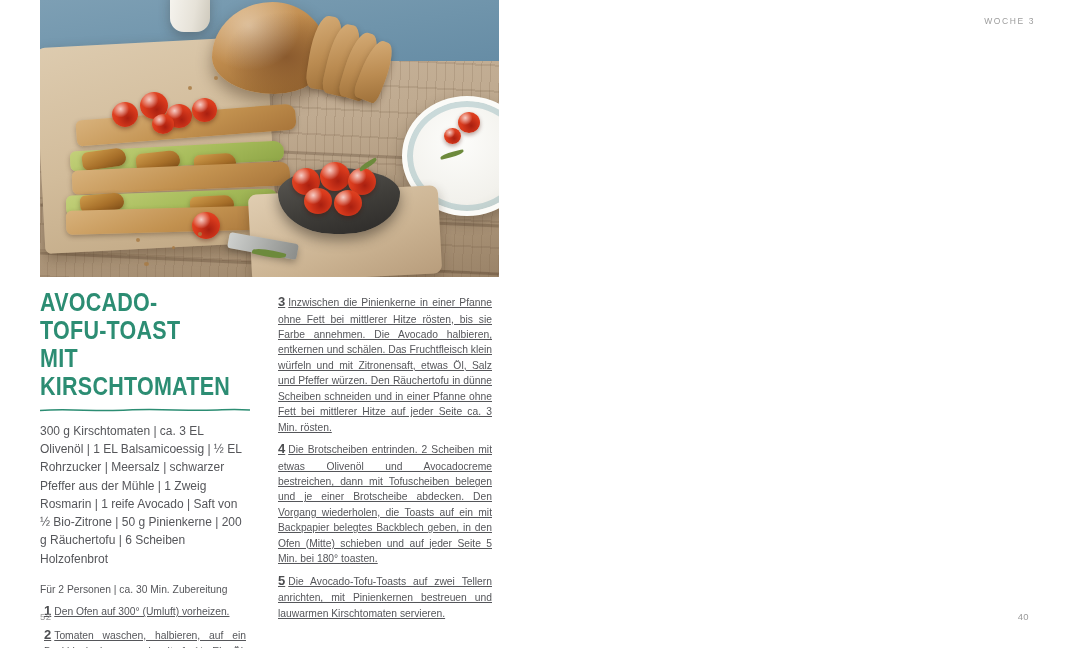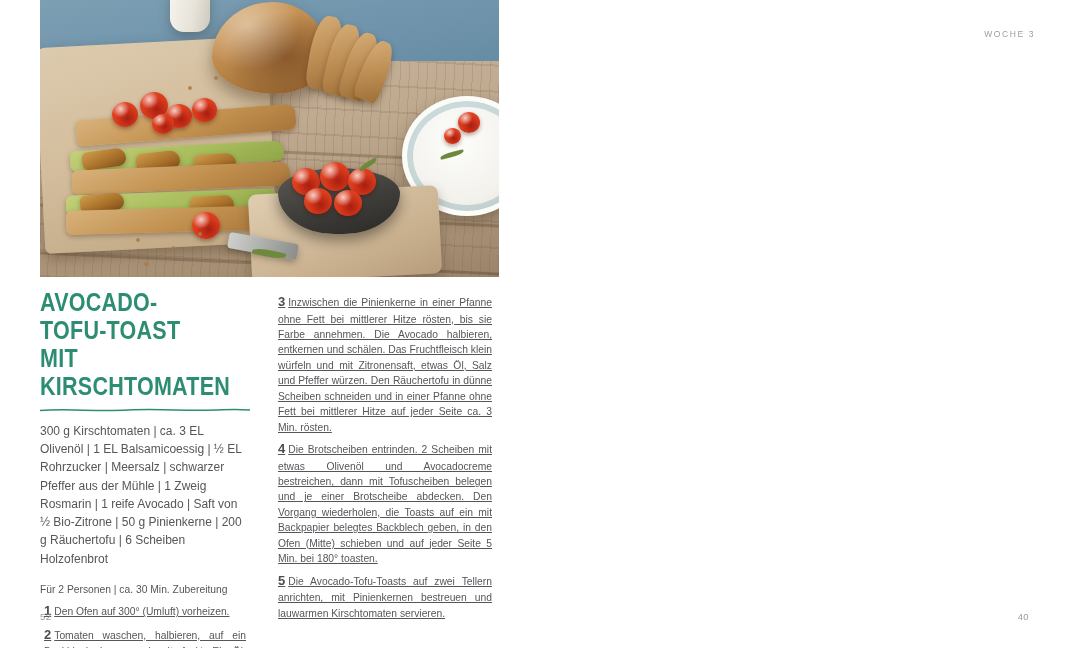--- a/index.html
+++ b/index.html
@@ -32,21 +32,20 @@
   .page-right { left: 534px; width: 535px; }
 
   .running-head {
     position: absolute;
     top: 16px;
     right: 34px;
     font-size: 8.5px;
     letter-spacing: 1.6px;
     color: #9d9d9d;
     font-weight: 400;
-    margin-top: 13px;
   }
   .folio {
     position: absolute;
     bottom: 26px;
     font-size: 9.5px;
     color: #9b9b9b;
     letter-spacing: .4px;
   }
   .folio-left  { left: 40px; }
   .folio-right { right: 40px; }

